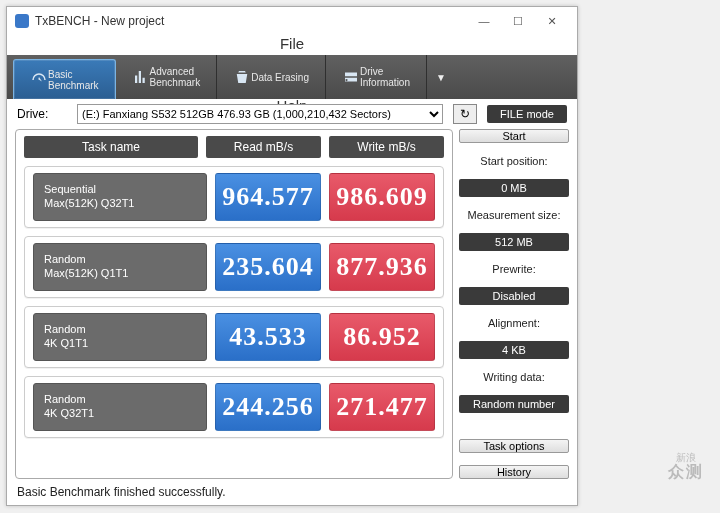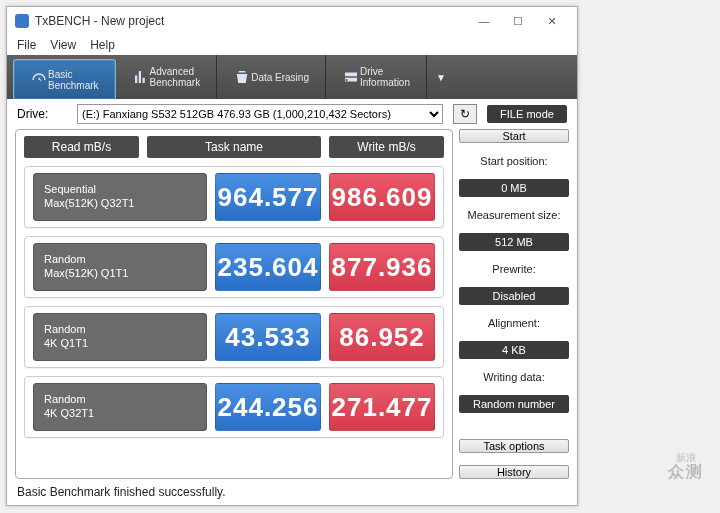--- a/index.html
+++ b/index.html
@@ -2,21 +2,21 @@
 <html><head>
 <meta charset="utf-8">
 <style>
   * { box-sizing: border-box; margin: 0; padding: 0; font-family: "Segoe UI", Tahoma, sans-serif; }
   body { background: #f0f0f0; width: 720px; height: 513px; overflow: hidden; position: relative; }
   .window { position: absolute; left: 6px; top: 6px; width: 572px; height: 500px; background: #fff; border: 1px solid #aaa; box-shadow: 0 0 4px rgba(0,0,0,.2); display:flex; flex-direction:column;}
   .titlebar { height: 28px; display:flex; align-items:center; padding: 0 8px; font-size:12px; color:#333;}
   .titlebar .spacer { flex:1; }
   .titlebar .ctl { width:34px; text-align:center; font-size:11px; color:#555;}
   .ti-icon { width:14px; height:14px; background:#3a78c8; border-radius:3px; margin-right:6px; display:inline-block;}
-  .menubar { height:20px; display:flex; gap:14px; padding:0 10px; font-size:12px; color:#333; align-items:center;}
+  .menubar { height:20px; display:flex; gap:14px; padding:0 10px; font-size:15px; color:#333; align-items:center;flex-direction:column;}
   .tabsbar { height:44px; background: linear-gradient(#606060,#4a4a4a); display:flex; align-items:stretch;}
   .tab { display:flex; align-items:center; padding:0 16px; color:#e8e8e8; font-size:12px; border-right:1px solid #2f2f2f; cursor:pointer;}
   .tab.active { background: linear-gradient(#3a7ab8,#2b5e92); border:1px solid #7ab4e4; border-bottom:none; margin:4px 0 0 6px; border-radius:3px 3px 0 0; box-shadow:inset 0 0 0 1px rgba(255,255,255,.12);}
   .tab-icon { width:18px; height:18px; display:inline-flex; align-items:center; justify-content:center;}
   .tab-icon svg { width:18px; height:18px; fill:#d8e6f3; }
   .tab small { display:block; line-height:1.1; }
   .tabsbar .dd { width:28px; display:flex; align-items:center; justify-content:center; color:#eee; font-size:10px;}
   .drivebar { height:30px; display:flex; align-items:center; gap:10px; padding:4px 10px; font-size:12px;}
   .drivebar .lbl { width:50px;}
   .drivebar select { flex:1; font-size:11px; height:20px; border:1px solid #999; background:#fff;}
@@ -24,21 +24,21 @@
   .drivebar .filemode { width:80px;}
   .body { flex:1; display:flex; gap:6px; padding:0 8px 4px 8px; overflow:hidden;}
   .main { flex:1; border:1px solid #aaa; border-radius:4px; padding:6px 8px; background:#fff; display:flex; flex-direction:column; gap:8px; overflow:hidden;}
   .hdrrow { display:flex; gap:8px; }
   .hdrrow .hcell { background:#4a4a4a; color:#fff; text-align:center; font-size:12px; height:22px; line-height:22px; border-radius:2px;}
   .hdrrow .c1 { flex: 0 0 174px;}
   .hdrrow .c2 { flex:1;}
   .hdrrow .c3 { flex:1;}
   .trow { display:flex; gap:8px; border:1px solid #ccc; border-radius:4px; padding:6px 8px; background:#fff; box-shadow:0 1px 0 rgba(0,0,0,.05);}
   .task { flex:0 0 174px; background:#6b6b6b; color:#fff; font-size:11px; padding:8px 10px; border-radius:3px; display:flex; flex-direction:column; justify-content:center; line-height:1.25; border:1px solid #555;}
-  .val { flex:1; border-radius:3px; color:#fff; font-family:Liberation Sans, sans-serif; font-weight:bold; font-size:26px; text-align:center; display:flex; align-items:center; justify-content:center; letter-spacing:1px; height:48px; border:1px solid rgba(0,0,0,.15);}
+  .val { flex:1; border-radius:3px; color:#fff; font-family:Liberation Serif, serif; font-weight:bold; font-size:26px; text-align:center; display:flex; align-items:center; justify-content:center; letter-spacing:1px; height:48px; border:1px solid rgba(0,0,0,.15);}
   .val.read { background: linear-gradient(#4a90e2,#2a6fc8); }
   .val.write{ background: linear-gradient(#e85a6a,#d63a4c); }
   .side { width:110px; display:flex; flex-direction:column; gap:12px; font-size:11px;}
   .btn { background:linear-gradient(#f4f4f4,#dedede); border:1px solid #999; height:22px; display:flex; align-items:center; justify-content:center; cursor:pointer; border-radius:2px;}
   .slabel { text-align:center; color:#222;}
   .bbox { background:#3a3a3a; color:#fff; text-align:center; height:18px; line-height:18px; border-radius:2px; font-size:11px;}
   .status { height:22px; font-size:12px; padding:2px 10px; color:#222;}
   .watermark { position:absolute; right:16px; bottom:32px; font-size:10px; color:#bbb; text-align:center; line-height:1.1;}
   .watermark .big { font-size:16px; font-weight:bold; letter-spacing:2px; }
 </style>
@@ -113,22 +113,22 @@
     <select>
       <option>(E:) Fanxiang S532 512GB  476.93 GB (1,000,210,432 Sectors)</option>
     </select>
     <span class="refresh">↻</span>
     <span class="filemode bbox">FILE mode</span>
   </div>
 
   <div class="body">
     <div class="main">
       <div class="hdrrow">
+        <div class="hcell c1">Task name</div>
         <div class="hcell c2">Read mB/s</div>
-        <div class="hcell c1">Task name</div>
         <div class="hcell c3">Write mB/s</div>
       </div>
 
       <div class="trow">
         <div class="task">
             <span>Sequential</span>
             <span>Max(512K) Q32T1</span>
           </div>
         <div class="val read">964.577</div>
         <div class="val write">986.609</div>

